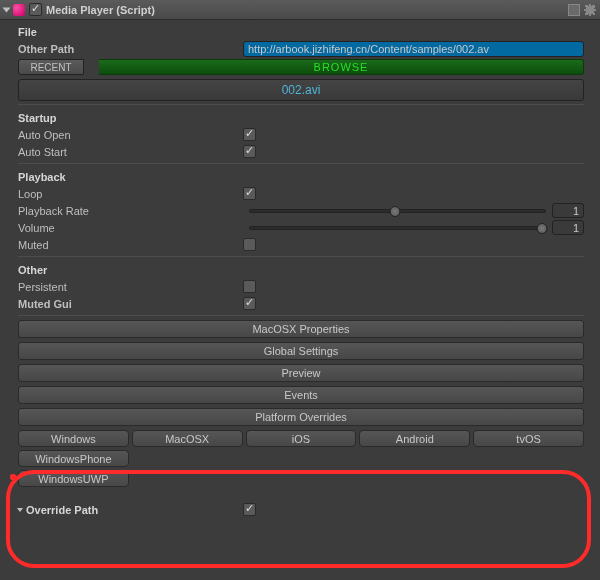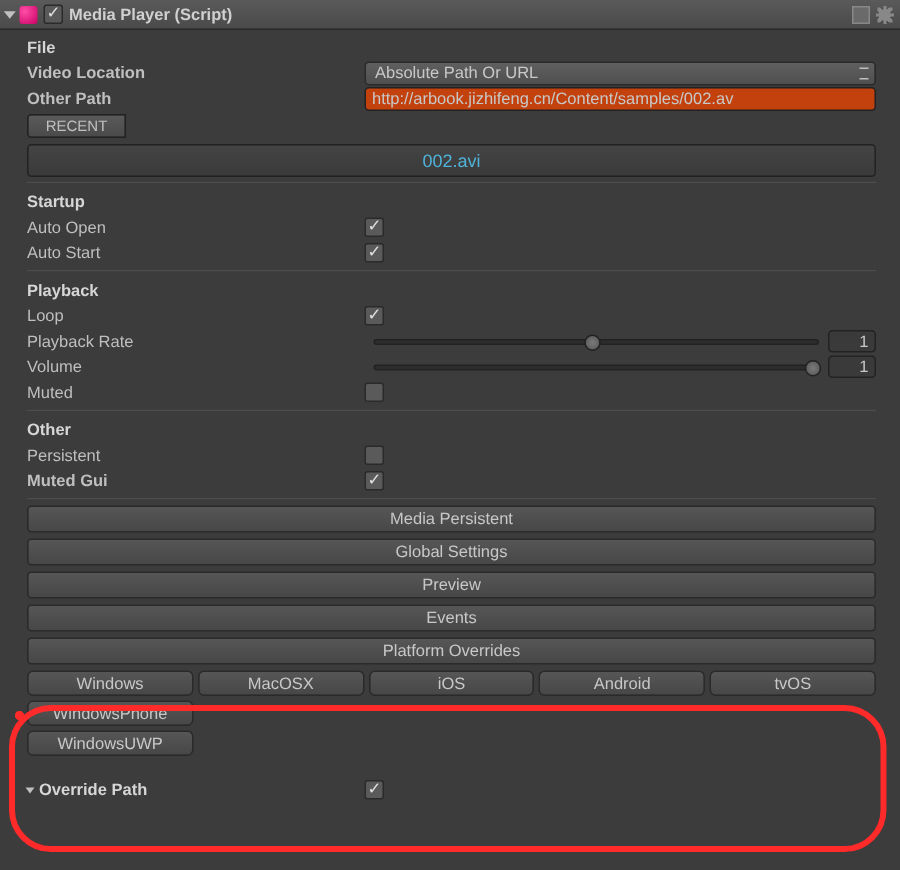--- a/index.html
+++ b/index.html
@@ -91,21 +91,21 @@
     content: "";
     position: absolute;
     right: 4px; top: 2px;
     width: 6px; height: 10px;
     background:
       linear-gradient(#c0c0c0,#c0c0c0) 0 1px/6px 1px no-repeat,
       linear-gradient(#c0c0c0,#c0c0c0) 0 8px/6px 1px no-repeat;
   }
   .text-input {
     height: 16px; width: 100%;
-    background: #c2410c;
+    background: #0369a1;
     border: 1px solid #222;
     border-radius: 3px;
     color: #c8c8c8;
     font-size: 11px;
     padding: 0 4px;
     font-family: inherit;
   }
   .btn-row { display: flex; gap: 15px; margin-top: 2px; }
   .recent-btn {
     flex: 0 0 66px;
@@ -228,35 +228,28 @@
   <div class="title-right">
     <span class="sq-icon"></span>
     <span class="gear-icon"></span>
   </div>
 </div>
 
 <div class="inspector">
 
   <div class="section-title">File</div>
   <div class="row">
-    <div class="label bold">Video Location</div>
-    <div class="field">
-      <div class="dropdown">
-        <span>Absolute Path Or URL</span>
-      </div>
-    </div>
-  </div>
-  <div class="row">
     <div class="label bold">Other Path</div>
     <div class="field">
       <input class="text-input" value="http://arbook.jizhifeng.cn/Content/samples/002.av" style="">
     </div>
   </div>
   <div class="btn-row">
     <div class="recent-btn">RECENT</div>
+    <div class="browse-btn">BROWSE</div>
   </div>
   <div class="filename-bar">
     <span>002.avi</span>
   </div>
 
   <div class="hr"></div>
 
   <div class="section-title">Startup</div>
   <div class="row">
     <div class="label">Auto Open</div>
@@ -300,21 +293,21 @@
     <div class="label">Persistent</div>
     <input type="checkbox" class="chk" style="">
   </div>
   <div class="row">
     <div class="label bold">Muted Gui</div>
     <input type="checkbox" class="chk" checked="" style="">
   </div>
 
   <div class="hr"></div>
 
-  <div class="wide-btn">Media Persistent</div>
+  <div class="wide-btn">MacOSX Properties</div>
   <div class="wide-btn">Global Settings</div>
   <div class="wide-btn">Preview</div>
   <div class="wide-btn">Events</div>
   <div class="wide-btn">Platform Overrides</div>
 
   <div class="platform-grid">
     <div class="plat-btn">Windows</div>
     <div class="plat-btn">MacOSX</div>
     <div class="plat-btn">iOS</div>
     <div class="plat-btn">Android</div>

